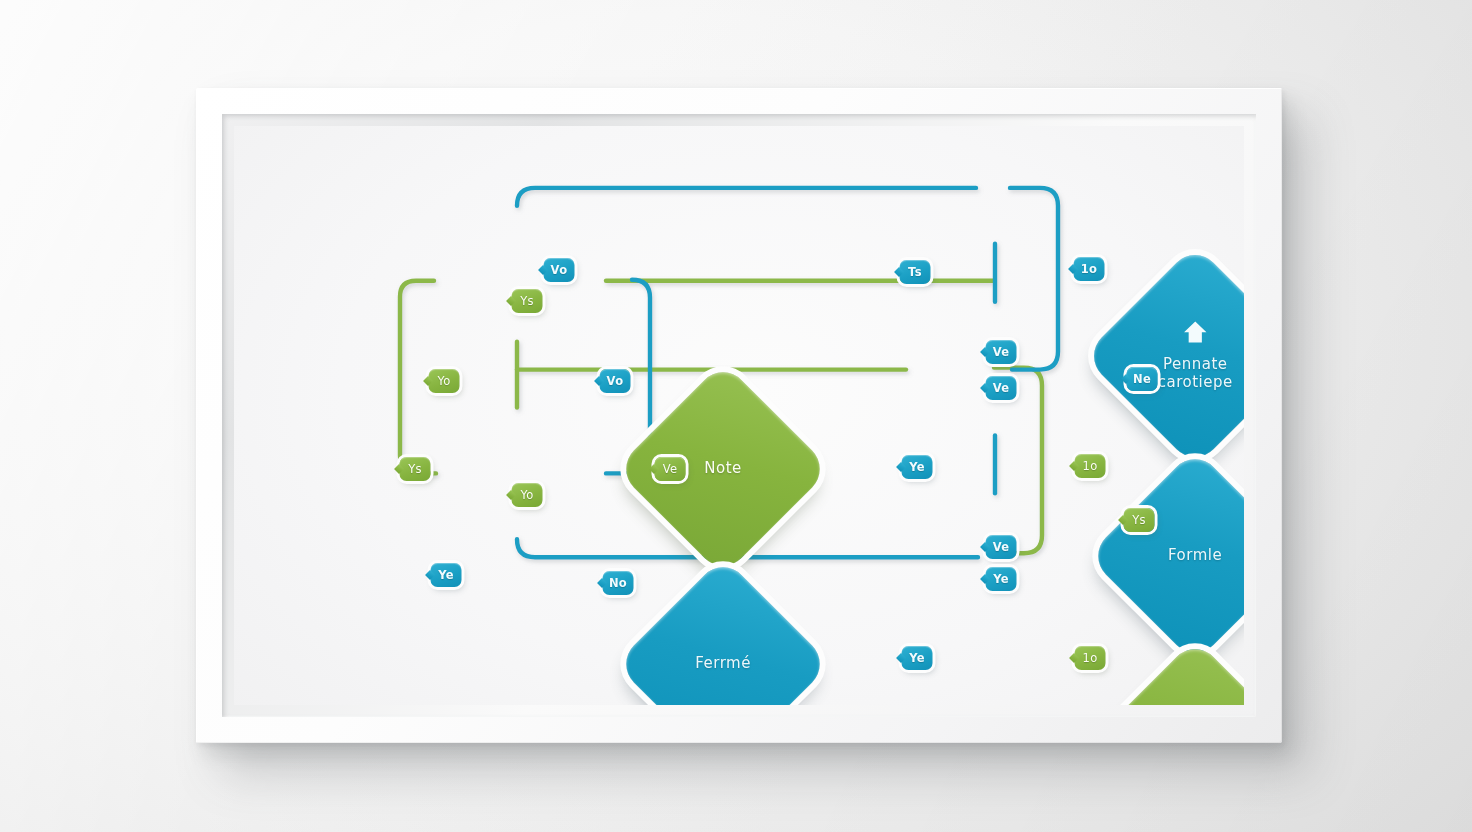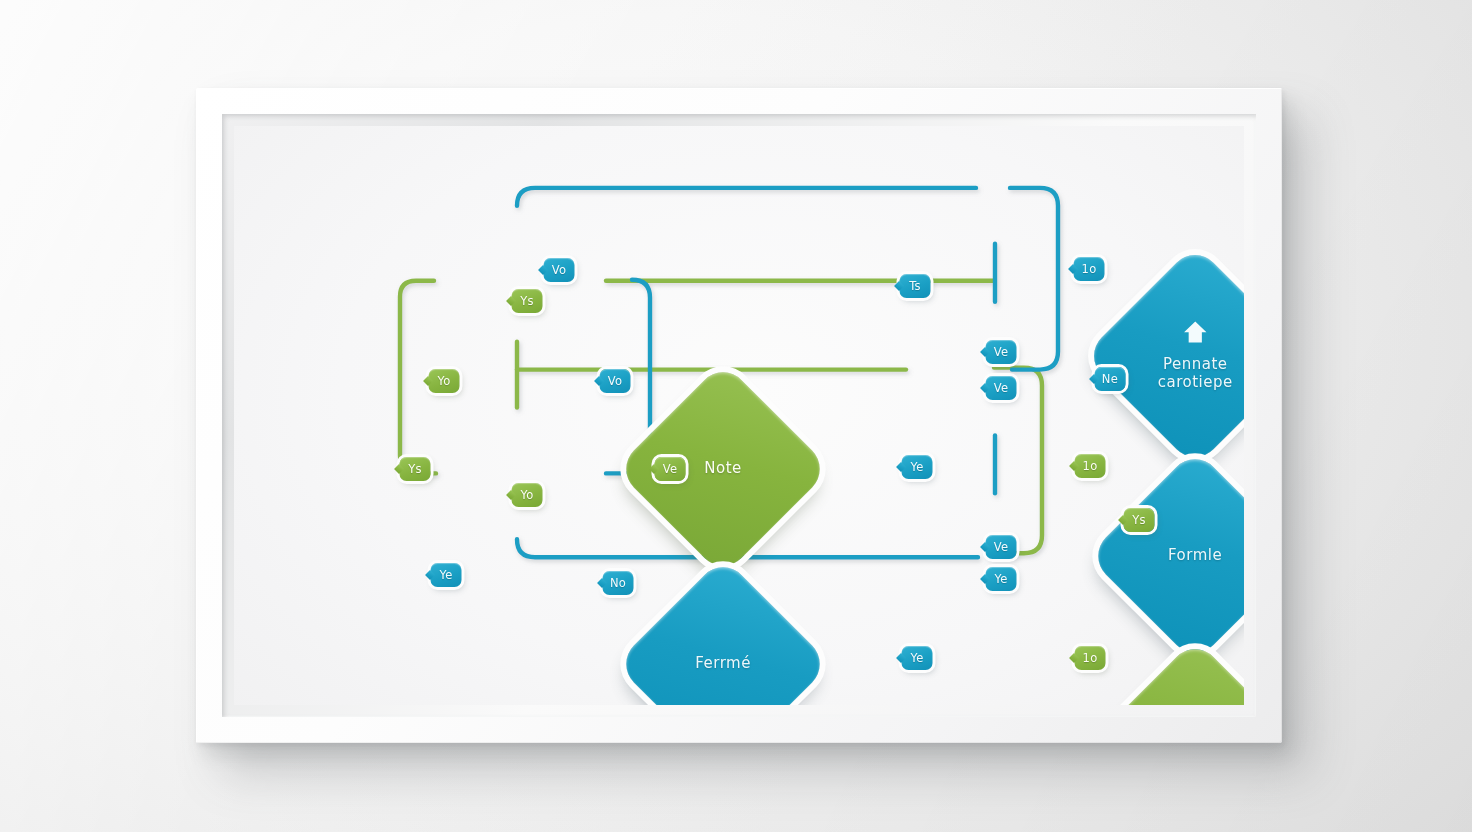--- a/index.html
+++ b/index.html
@@ -113,20 +113,21 @@
     color:#f2fbfe;
     text-shadow:0 1px 1px rgba(0,0,0,0.20);
     transform: translate(-50%,-50%);
   }
   .badge-blue{
     background: linear-gradient(160deg,#2fb0d2 0%,#1a9fc4 55%,#1291b8 100%);
     box-shadow:
       0 0 0 3px #fdfdfd,
       2px 3px 6px rgba(70,90,100,0.28),
       inset 0 1px 1px rgba(255,255,255,0.35);
+    font-weight: bold;
   }
   .badge-green{
     background: linear-gradient(160deg,#9ac657 0%,#87b440 55%,#79a835 100%);
     box-shadow:
       0 0 0 3px #fdfdfd,
       2px 3px 6px rgba(80,95,70,0.28),
       inset 0 1px 1px rgba(255,255,255,0.32);
     color:#fafdf4;
   }
   
@@ -210,23 +211,23 @@
               <span class="node-label">Formle</span>
             </div>
           </div>
 
           <div class="node node-green" style="left:885px;top:544px;width:152px;height:152px;">
             
           </div>
 
           <div class="badge badge-blue" style="left:325px;top:144px;">Vo</div>
           <div class="badge badge-green" style="left:293px;top:175px;">Ys</div>
-          <div class="badge badge-blue" style="left:681px;top:160px;">Ts</div>
+          <div class="badge badge-blue" style="left:681px;top:146px;">Ts</div>
           <div class="badge badge-blue" style="left:855px;top:143px;">1o</div>
-          <div class="badge badge-blue" style="left:876px;top:253px;">Ne</div>
+          <div class="badge badge-blue" style="left:908px;top:253px;">Ne</div>
           <div class="badge badge-blue" style="left:767px;top:226px;">Ve</div>
           <div class="badge badge-blue" style="left:767px;top:262px;">Ve</div>
           <div class="badge badge-green" style="left:210px;top:255px;">Yo</div>
           <div class="badge badge-blue" style="left:381px;top:255px;">Vo</div>
           <div class="badge badge-green" style="left:181px;top:343px;">Ys</div>
           <div class="badge badge-green" style="left:436px;top:343px;">Ve</div>
           <div class="badge badge-blue" style="left:683px;top:341px;">Ye</div>
           <div class="badge badge-green" style="left:856px;top:340px;">1o</div>
           <div class="badge badge-green" style="left:905px;top:394px;">Ys</div>
           <div class="badge badge-green" style="left:293px;top:369px;">Yo</div>

